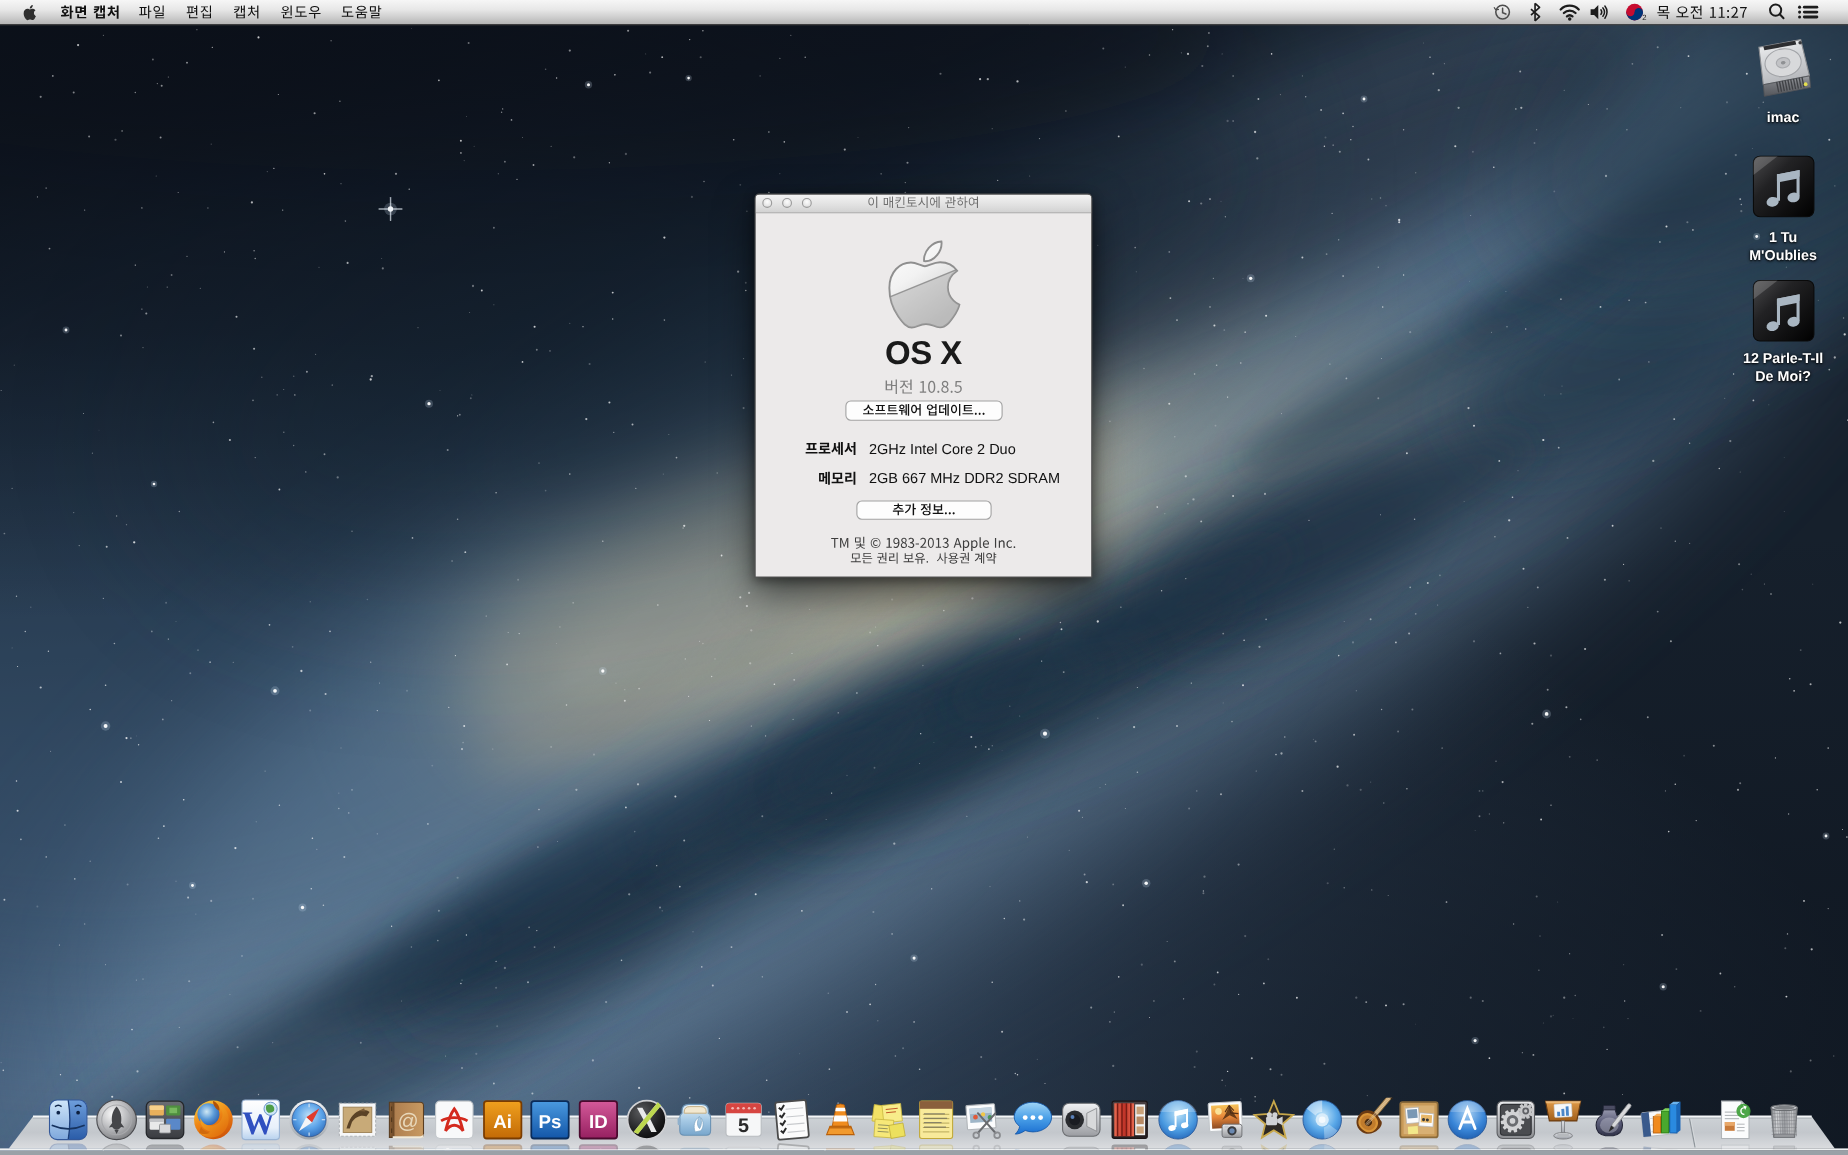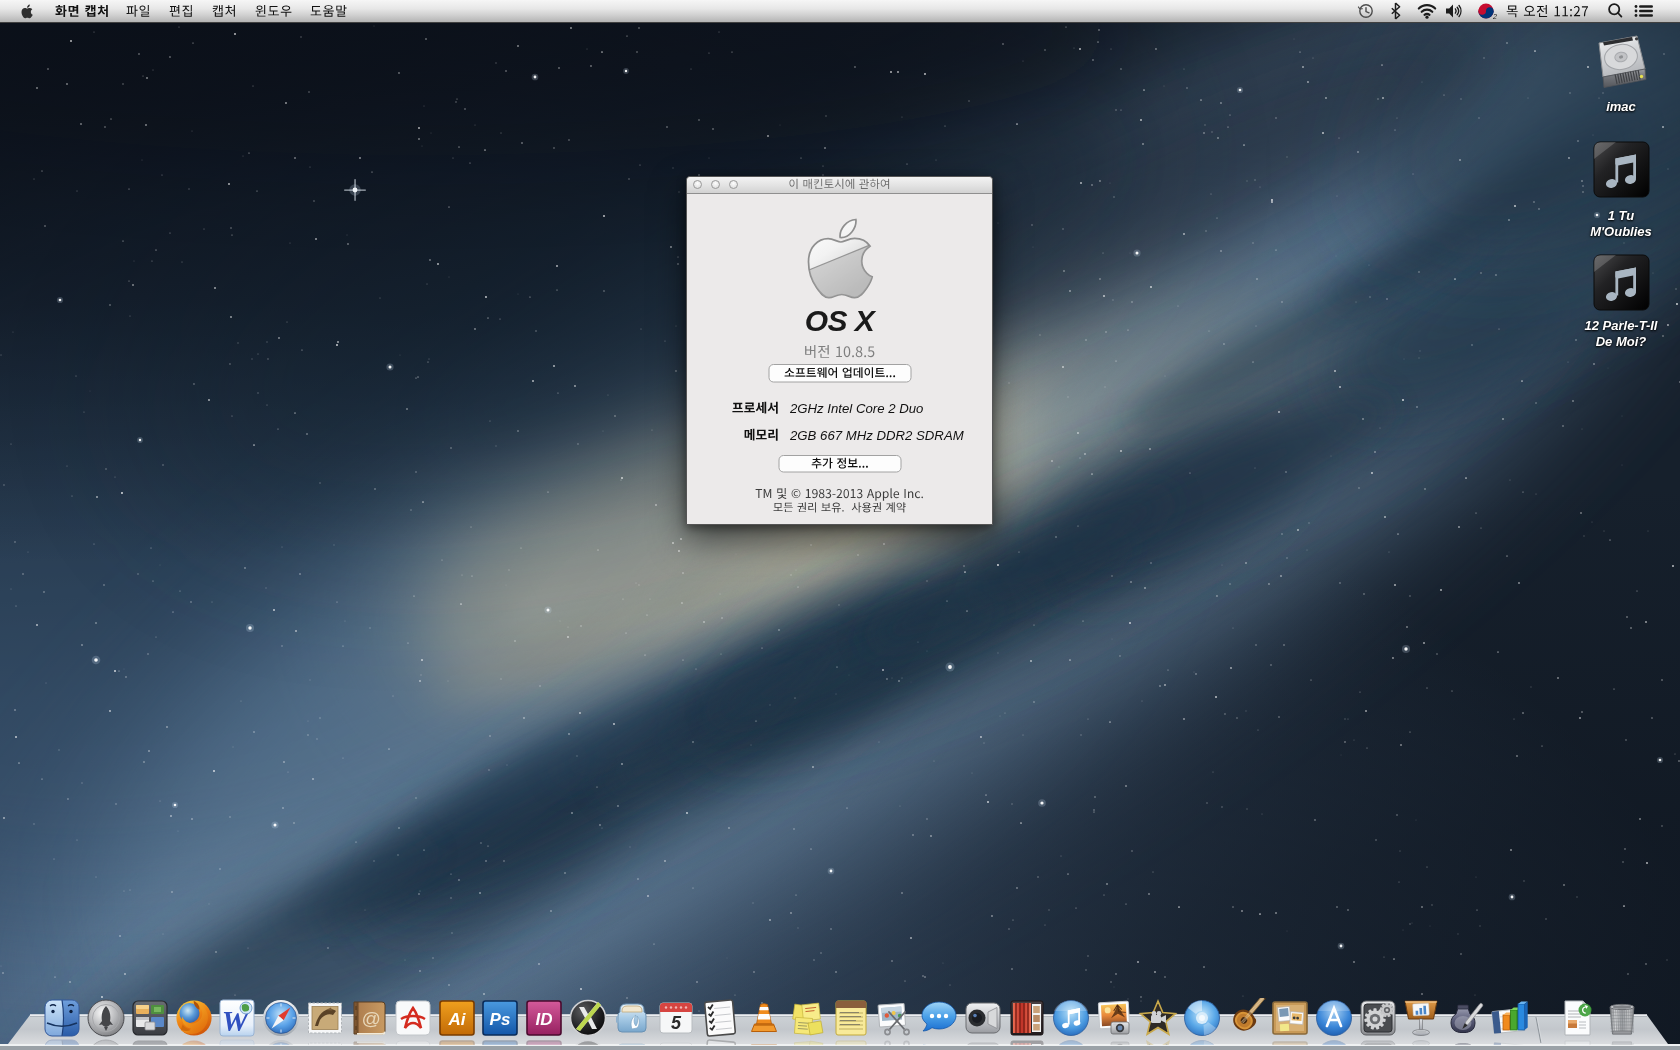--- a/index.html
+++ b/index.html
@@ -1,16 +1,16 @@
 <!DOCTYPE html>
 <html><head><meta charset="utf-8">
 <style>
 html,body{margin:0;padding:0;width:1680px;height:1050px;overflow:hidden;
 font-family:"Liberation Sans",sans-serif;-webkit-font-smoothing:antialiased;}
-#screen{position:absolute;left:0;top:0;width:1680px;height:1050px;background:#16222f;font-style:italic;}
+#screen{position:absolute;left:0;top:0;width:1680px;height:1050px;background:#16222f;}
 .abs{position:absolute;}
 #menubar{position:absolute;left:0;top:0;width:1680px;height:22px;
 background:linear-gradient(#f6f6f6 0%,#e7e7e7 40%,#cfcfcf 70%,#b4b4b4 100%);
 border-bottom:1px solid #404040;}
 #window{position:absolute;left:686px;top:176px;width:307px;height:349px;
 background:#eceaea;border:1px solid #555;border-radius:4px 4px 0 0;
 box-shadow:0 15px 35px rgba(0,0,0,.55),0 3px 10px rgba(0,0,0,.4);box-sizing:border-box;}
 #titlebar{position:absolute;left:0;top:0;width:100%;height:16px;
 background:linear-gradient(#f3f3f3,#e2e2e2 55%,#d2d2d2);
 border-bottom:1px solid #8f8f8f;border-radius:4px 4px 0 0;}

